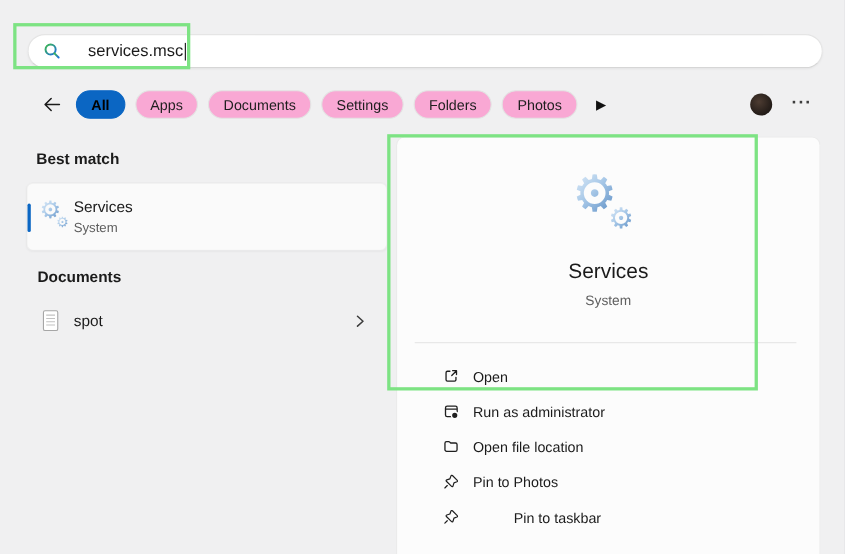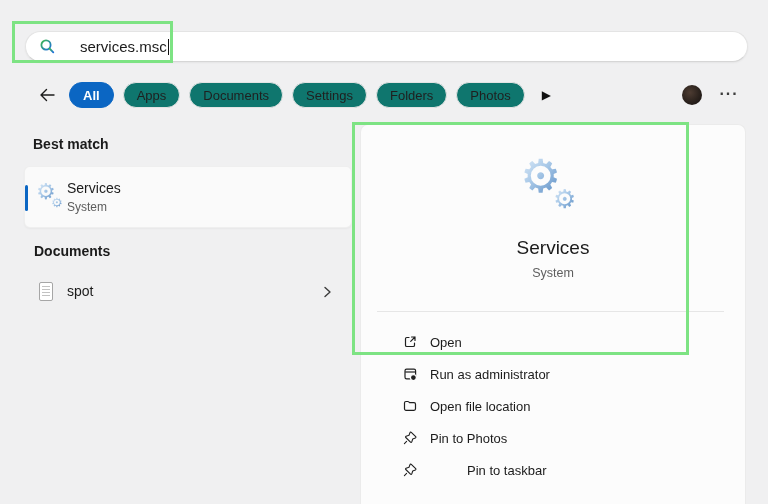--- a/index.html
+++ b/index.html
@@ -16,22 +16,22 @@
 
   
   .anno { position:absolute; border:3px solid #7de383; pointer-events:none; z-index:50; }
   .anno-search { left:12px; top:21px; width:161px; height:42px; }
   .anno-preview { left:352px; top:122px; width:337px; height:233px; }
 
   
   .tabs-row { position:absolute; left:36px; top:82px; display:flex; align-items:center; }
   .back-btn { width:20px; height:20px; margin-right:13px; display:flex; align-items:center; justify-content:center; }
   .pill { height:26px; padding:0 13px; border-radius:14px; font-size:13px; color:#1f1f1f;
-    background:#0f766e; border:1px solid #e3e3e3; display:flex; align-items:center; white-space:nowrap; margin-right:9px; }
-  .pill.active { background:#0b66c3; border-color:#0b66c3; color:#ffffff; font-weight:bold; }
+    background:#f9a8d4; border:1px solid #e3e3e3; display:flex; align-items:center; white-space:nowrap; margin-right:9px; }
+  .pill.active { background:#0b66c3; border-color:#0b66c3; color:#000000; font-weight:bold; }
   .more-tabs { margin-left:8px; font-size:12px; color:#111; }
   .avatar { position:absolute; left:682px; top:85px; width:20px; height:20px; border-radius:50%;
     background:radial-gradient(circle at 40% 38%, #4d3c32 0%, #2b221d 55%, #14100e 100%); }
   .ellipsis { position:absolute; left:716px; top:83px; width:26px; height:22px; font-size:16px;
     font-weight:bold; color:#3d3d3d; letter-spacing:1px; text-align:center; line-height:22px; }
 
   
   .section-header { position:absolute; font-size:14px; font-weight:bold; color:#1b1b1b; }
   .h-best { left:33px; top:136px; }
   .h-docs { left:34px; top:243px; }

